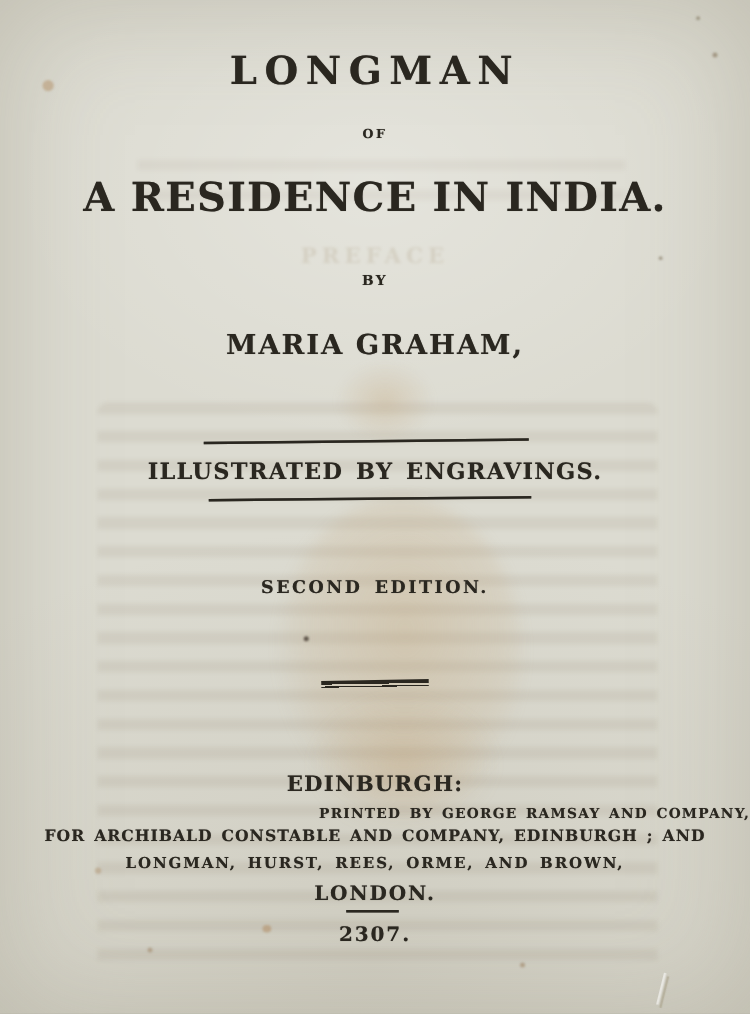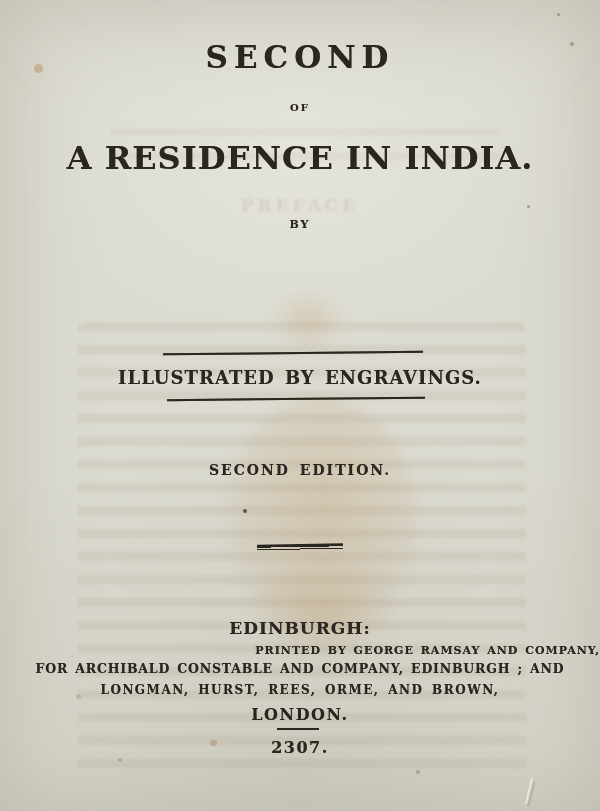--- a/index.html
+++ b/index.html
@@ -124,24 +124,25 @@
   <div class="fox fox-2"></div>
   <div class="fox fox-3"></div>
   <div class="fox fox-4"></div>
   <div class="fox fox-5"></div>
   <div class="fox fox-6"></div>
   <div class="fox fox-7"></div>
   <div class="fox fox-8"></div>
   <div class="fox fox-9"></div>
   <div class="crease"></div>
 
-  <div class="line t-title">SECOND</div>
+  <div class="line t-title">LONGMAN</div>
   <div class="line t-of">OF</div>
   <div class="line t-sub">A RESIDENCE IN INDIA.</div>
   <div class="line t-by">BY</div>
+  <div class="line t-author">MARIA GRAHAM,</div>
 
   <div class="rule rule-top"></div>
   <div class="line t-illus">ILLUSTRATED BY ENGRAVINGS.</div>
   <div class="rule rule-bottom"></div>
 
   <div class="line t-edition">SECOND EDITION.</div>
   <div class="rule-double"></div>
 
   <div class="line t-city">EDINBURGH:</div>
   <div class="line t-printer">PRINTED BY GEORGE RAMSAY AND COMPANY,</div>

